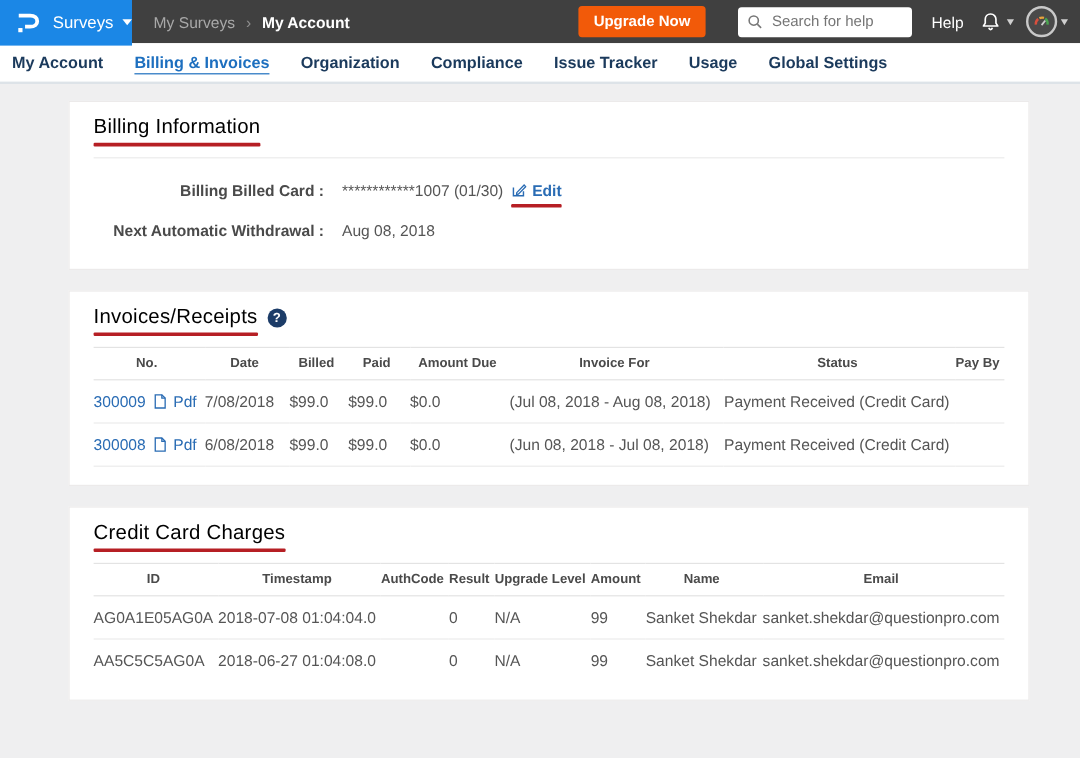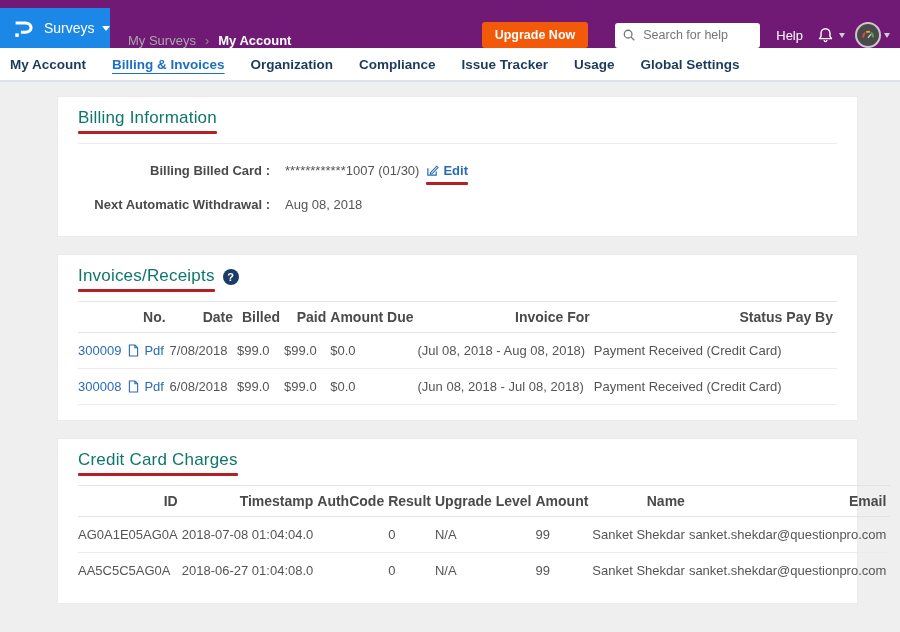--- a/index.html
+++ b/index.html
@@ -5,21 +5,21 @@
   * { box-sizing: border-box; }
   html,body { margin:0; padding:0; }
   body {
     width:900px; height:632px;
     font-family:"Liberation Sans", sans-serif;
     background:#efeff0;
     overflow:hidden;
   }
 
   
-  .topbar { height:48px; background:#701a75; display:flex; align-items:flex-end; }
+  .topbar { height:36px; background:#404040; display:flex; align-items:center; }
   .brand {
     width:110px; height:40px; background:#1b87e6; flex:0 0 auto;
     display:flex; align-items:center; padding-left:11px; cursor:pointer;
   }
   .brand-label { color:#fff; font-size:14px; margin-left:9px; }
   .caret-down {
     width:0; height:0; display:inline-block;
     border-left:4px solid transparent; border-right:4px solid transparent;
     border-top:5px solid #fff; margin-left:7px;
   }
@@ -65,21 +65,21 @@
   }
 
   
   .content { padding-top:14px; }
   .card {
     width:801px; margin:0 0 17px 57px; background:#fff;
     padding:0 20px; border:1px solid #eceaea;
   }
   .card-head { padding-top:11px; display:flex; align-items:flex-start; }
   .title-wrap { display:inline-block; }
-  .card-title { font-size:17px; color:#0f766e; letter-spacing:0.2px; }
+  .card-title { font-size:17px; color:#000000; letter-spacing:0.2px; }
   .annot-bar { height:3px; background:#b61f24; border-radius:1px; margin-top:3px; }
   .help-icon {
     width:16px; height:16px; border-radius:50%; background:#1c3c68; color:#fff;
     font-size:11px; font-weight:bold; display:inline-flex; align-items:center;
     justify-content:center; margin:3px 0 0 8px; cursor:pointer;
   }
   .divider { border-top:1px solid #ececec; margin-top:9px; }
 
   
   .fields { padding:9px 0 15px; }
@@ -89,21 +89,21 @@
   .edit-wrap { position:relative; display:inline-flex; align-items:center; margin-left:7px; }
   .edit-wrap .annot-under {
     position:absolute; left:0; right:0; bottom:-7px; height:3px;
     background:#b61f24; border-radius:1px;
   }
   .edit-link { color:#2a6cb4; font-weight:bold; font-size:13px; text-decoration:none; margin-left:4px; cursor:pointer; }
 
   
   table.tbl { width:100%; border-collapse:collapse; font-size:13px; margin-top:9px; margin-bottom:15px; }
   .tbl th {
-    text-align:right; color:#4a4a4a; font-weight:bold; font-size:14px;
+    text-align:center; color:#4a4a4a; font-weight:bold; font-size:11px;
     padding:7px 4px 7px 0; border-top:1px solid #e3e3e3; border-bottom:1px solid #e3e3e3;
     white-space:nowrap;
   }
   .tbl td {
     padding:10px 4px 10px 0; border-bottom:1px solid #ececec; color:#555; white-space:nowrap;
   }
   .tbl tr.no-bottom td { border-bottom:none; }
   .link { color:#2a6cb4; text-decoration:none; cursor:pointer; }
   .no-cell { display:flex; align-items:center; gap:5px; }
   .icon-gap { margin-left:2px; }

